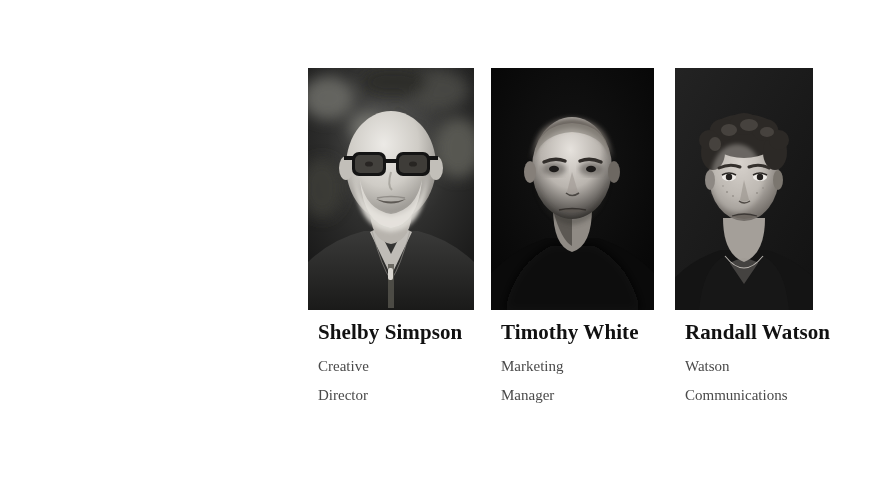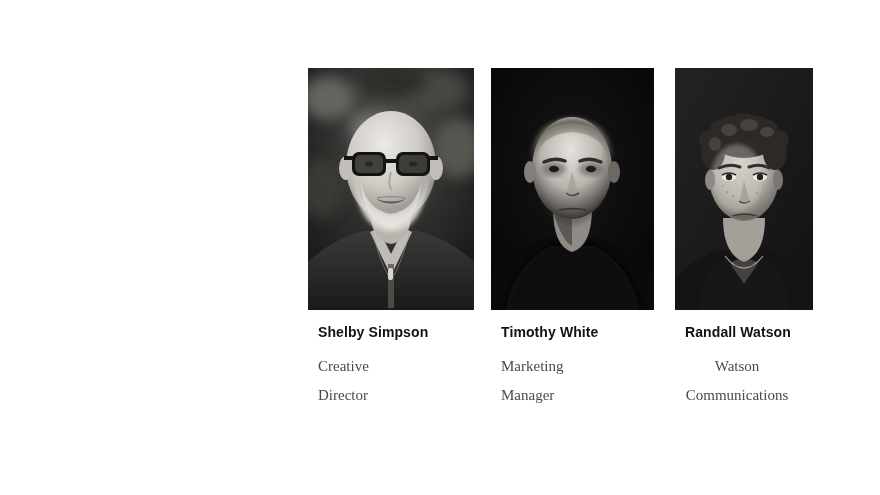--- a/index.html
+++ b/index.html
@@ -42,42 +42,42 @@
     top: 68px;
     width: 505px;
     height: 345px;
   }
   .member {
     position: absolute;
     top: 0;
   }
   .member-1 { left: 0px;   width: 166px; }
   .member-2 { left: 183px; width: 163px; }
-  .member-3 { left: 367px; width: 114px; text-align: center; }
+  .member-3 { left: 367px; width: 114px; }
 
   .photo {
     position: relative;
     height: 242px;
     overflow: hidden;
     background: #151515;
   }
   .member-1 .photo { width: 166px; }
   .member-2 .photo { width: 163px; }
   .member-3 .photo { width: 138px; }
 
   .photo svg { display: block; width: 100%; height: 100%; }
 
   .caption {
     padding-left: 10px;
     padding-top: 12px;
   }
   .member-name {
-    font-family: Liberation Sans, sans-serif;
+    font-family: Liberation Serif, serif;
     font-weight: 700;
-    font-size: 14px;
+    font-size: 21px;
     line-height: 20px;
     color: #111111;
     letter-spacing: 0.1px;
     white-space: nowrap;
   }
   .member-role {
     margin-top: 10px;
     font-family: "Liberation Serif", "DejaVu Serif", serif;
     font-weight: 400;
     font-size: 15px;

